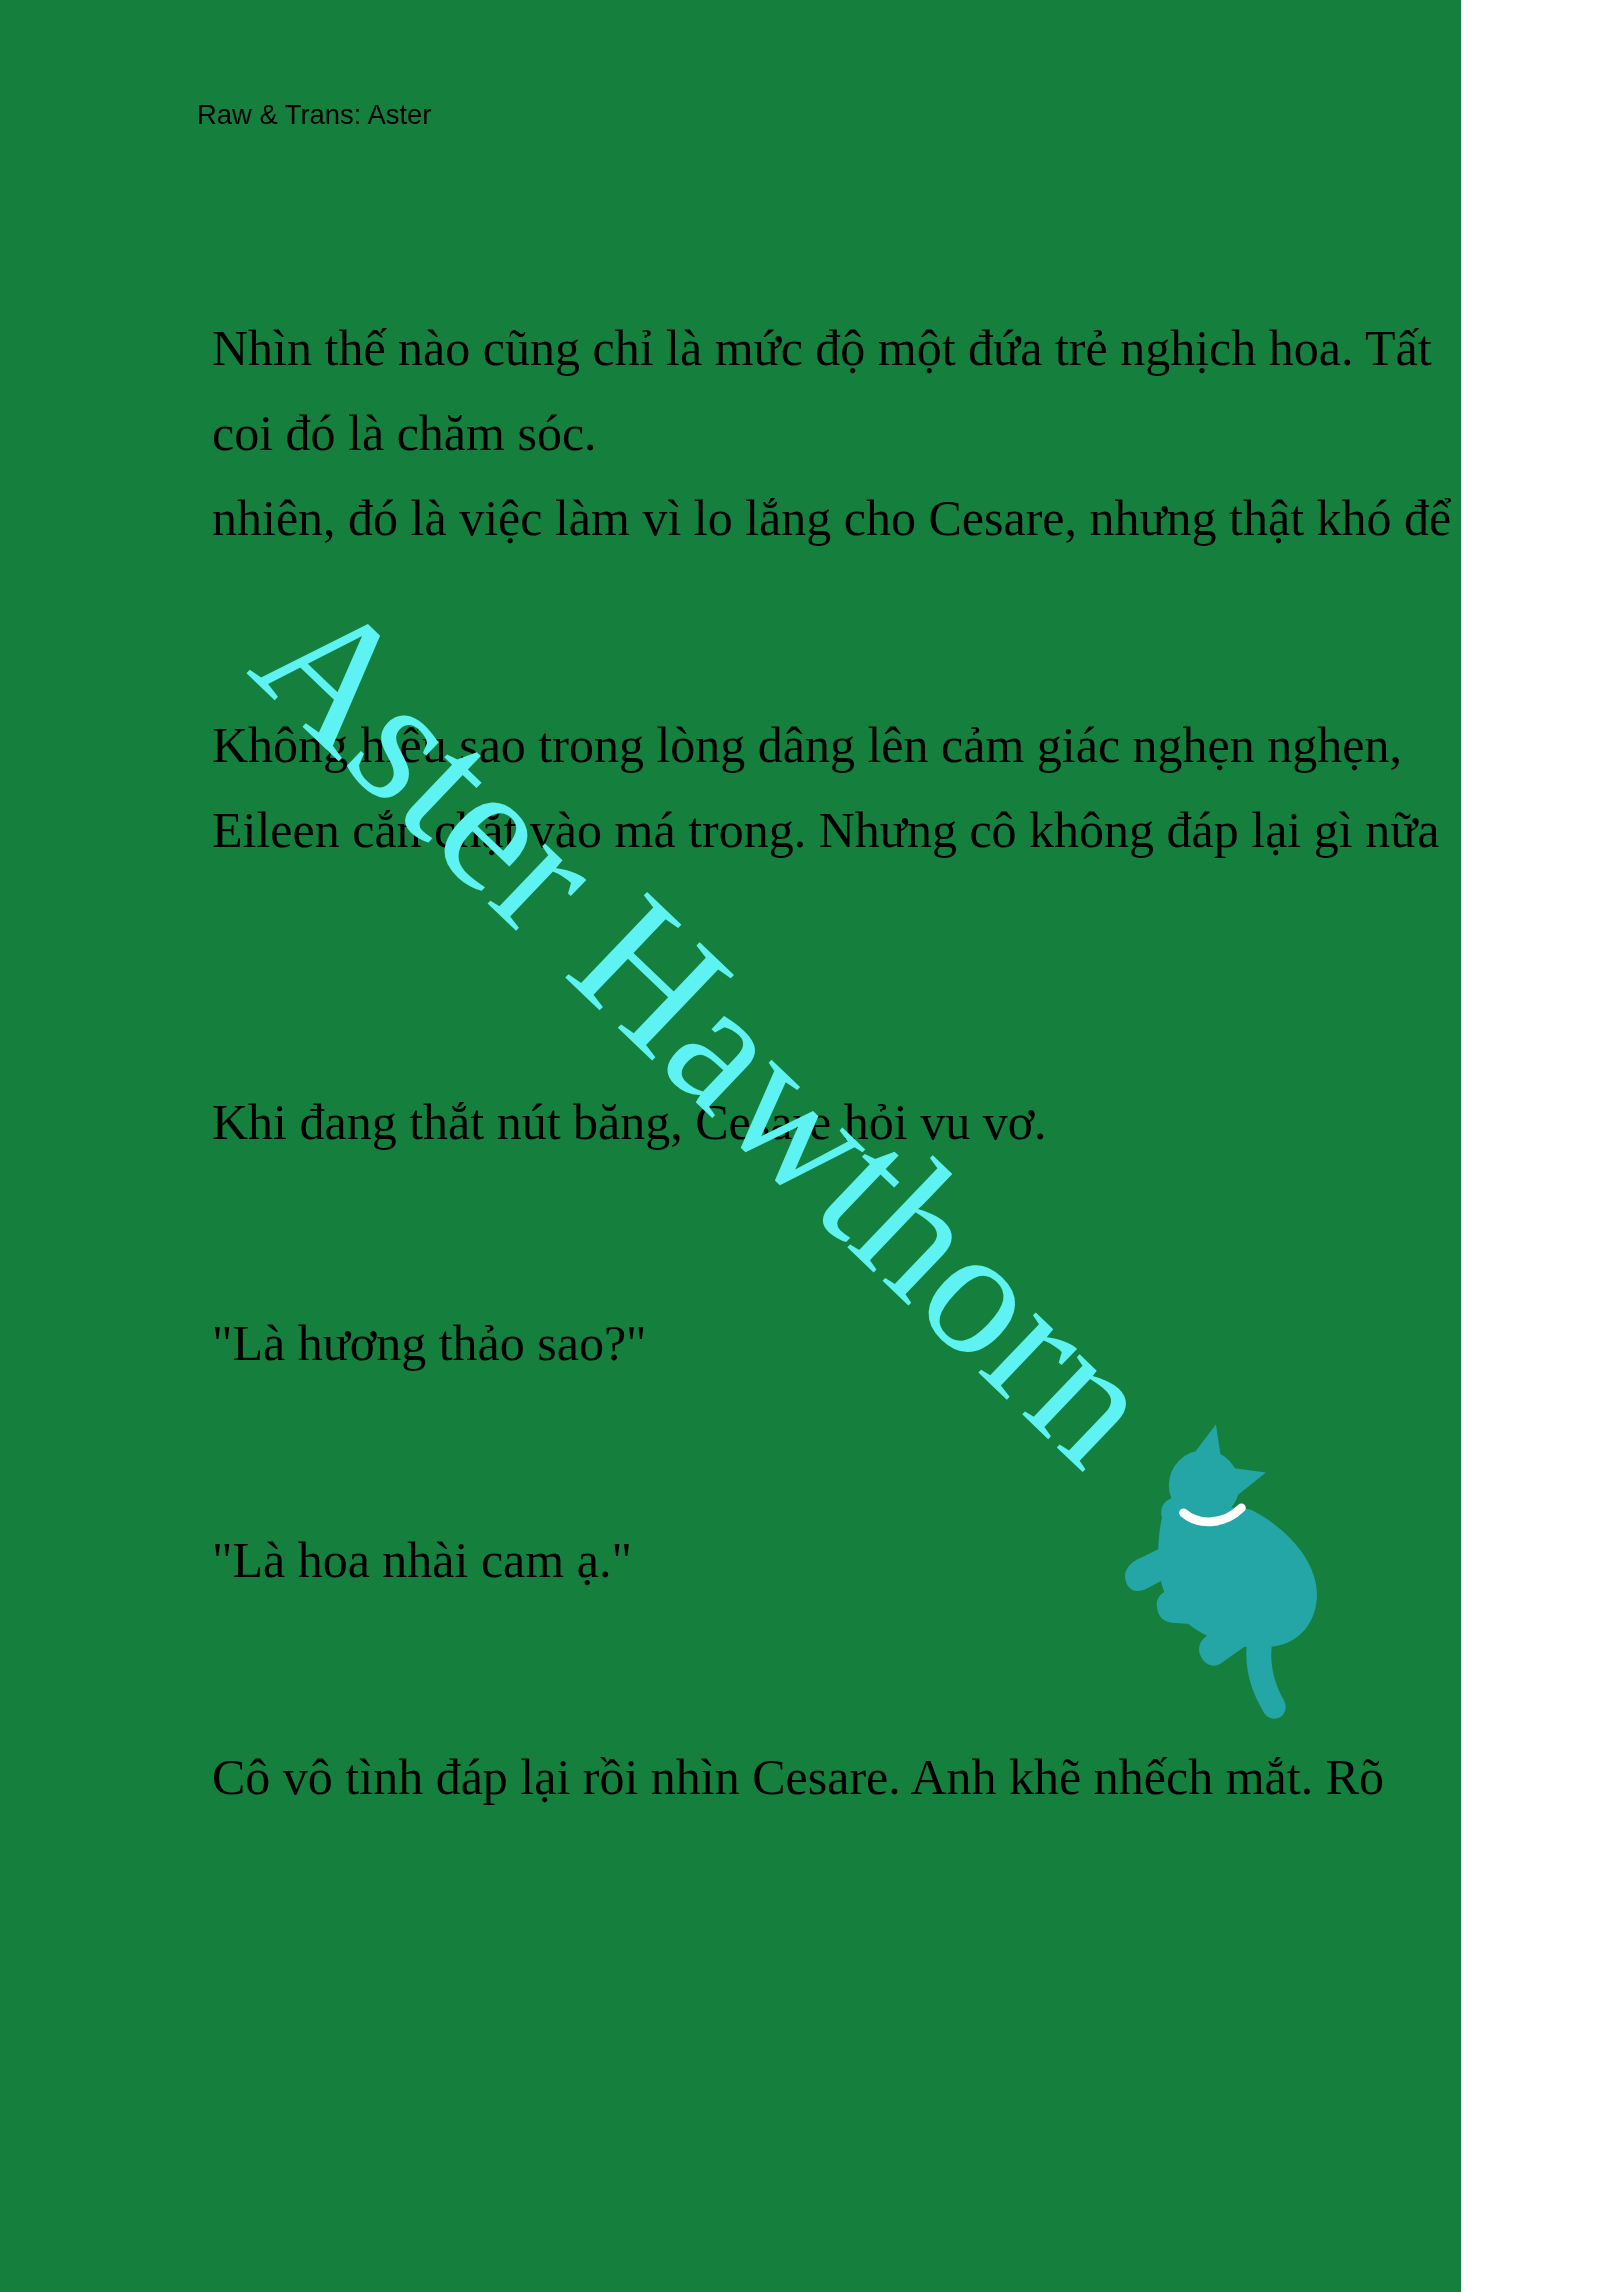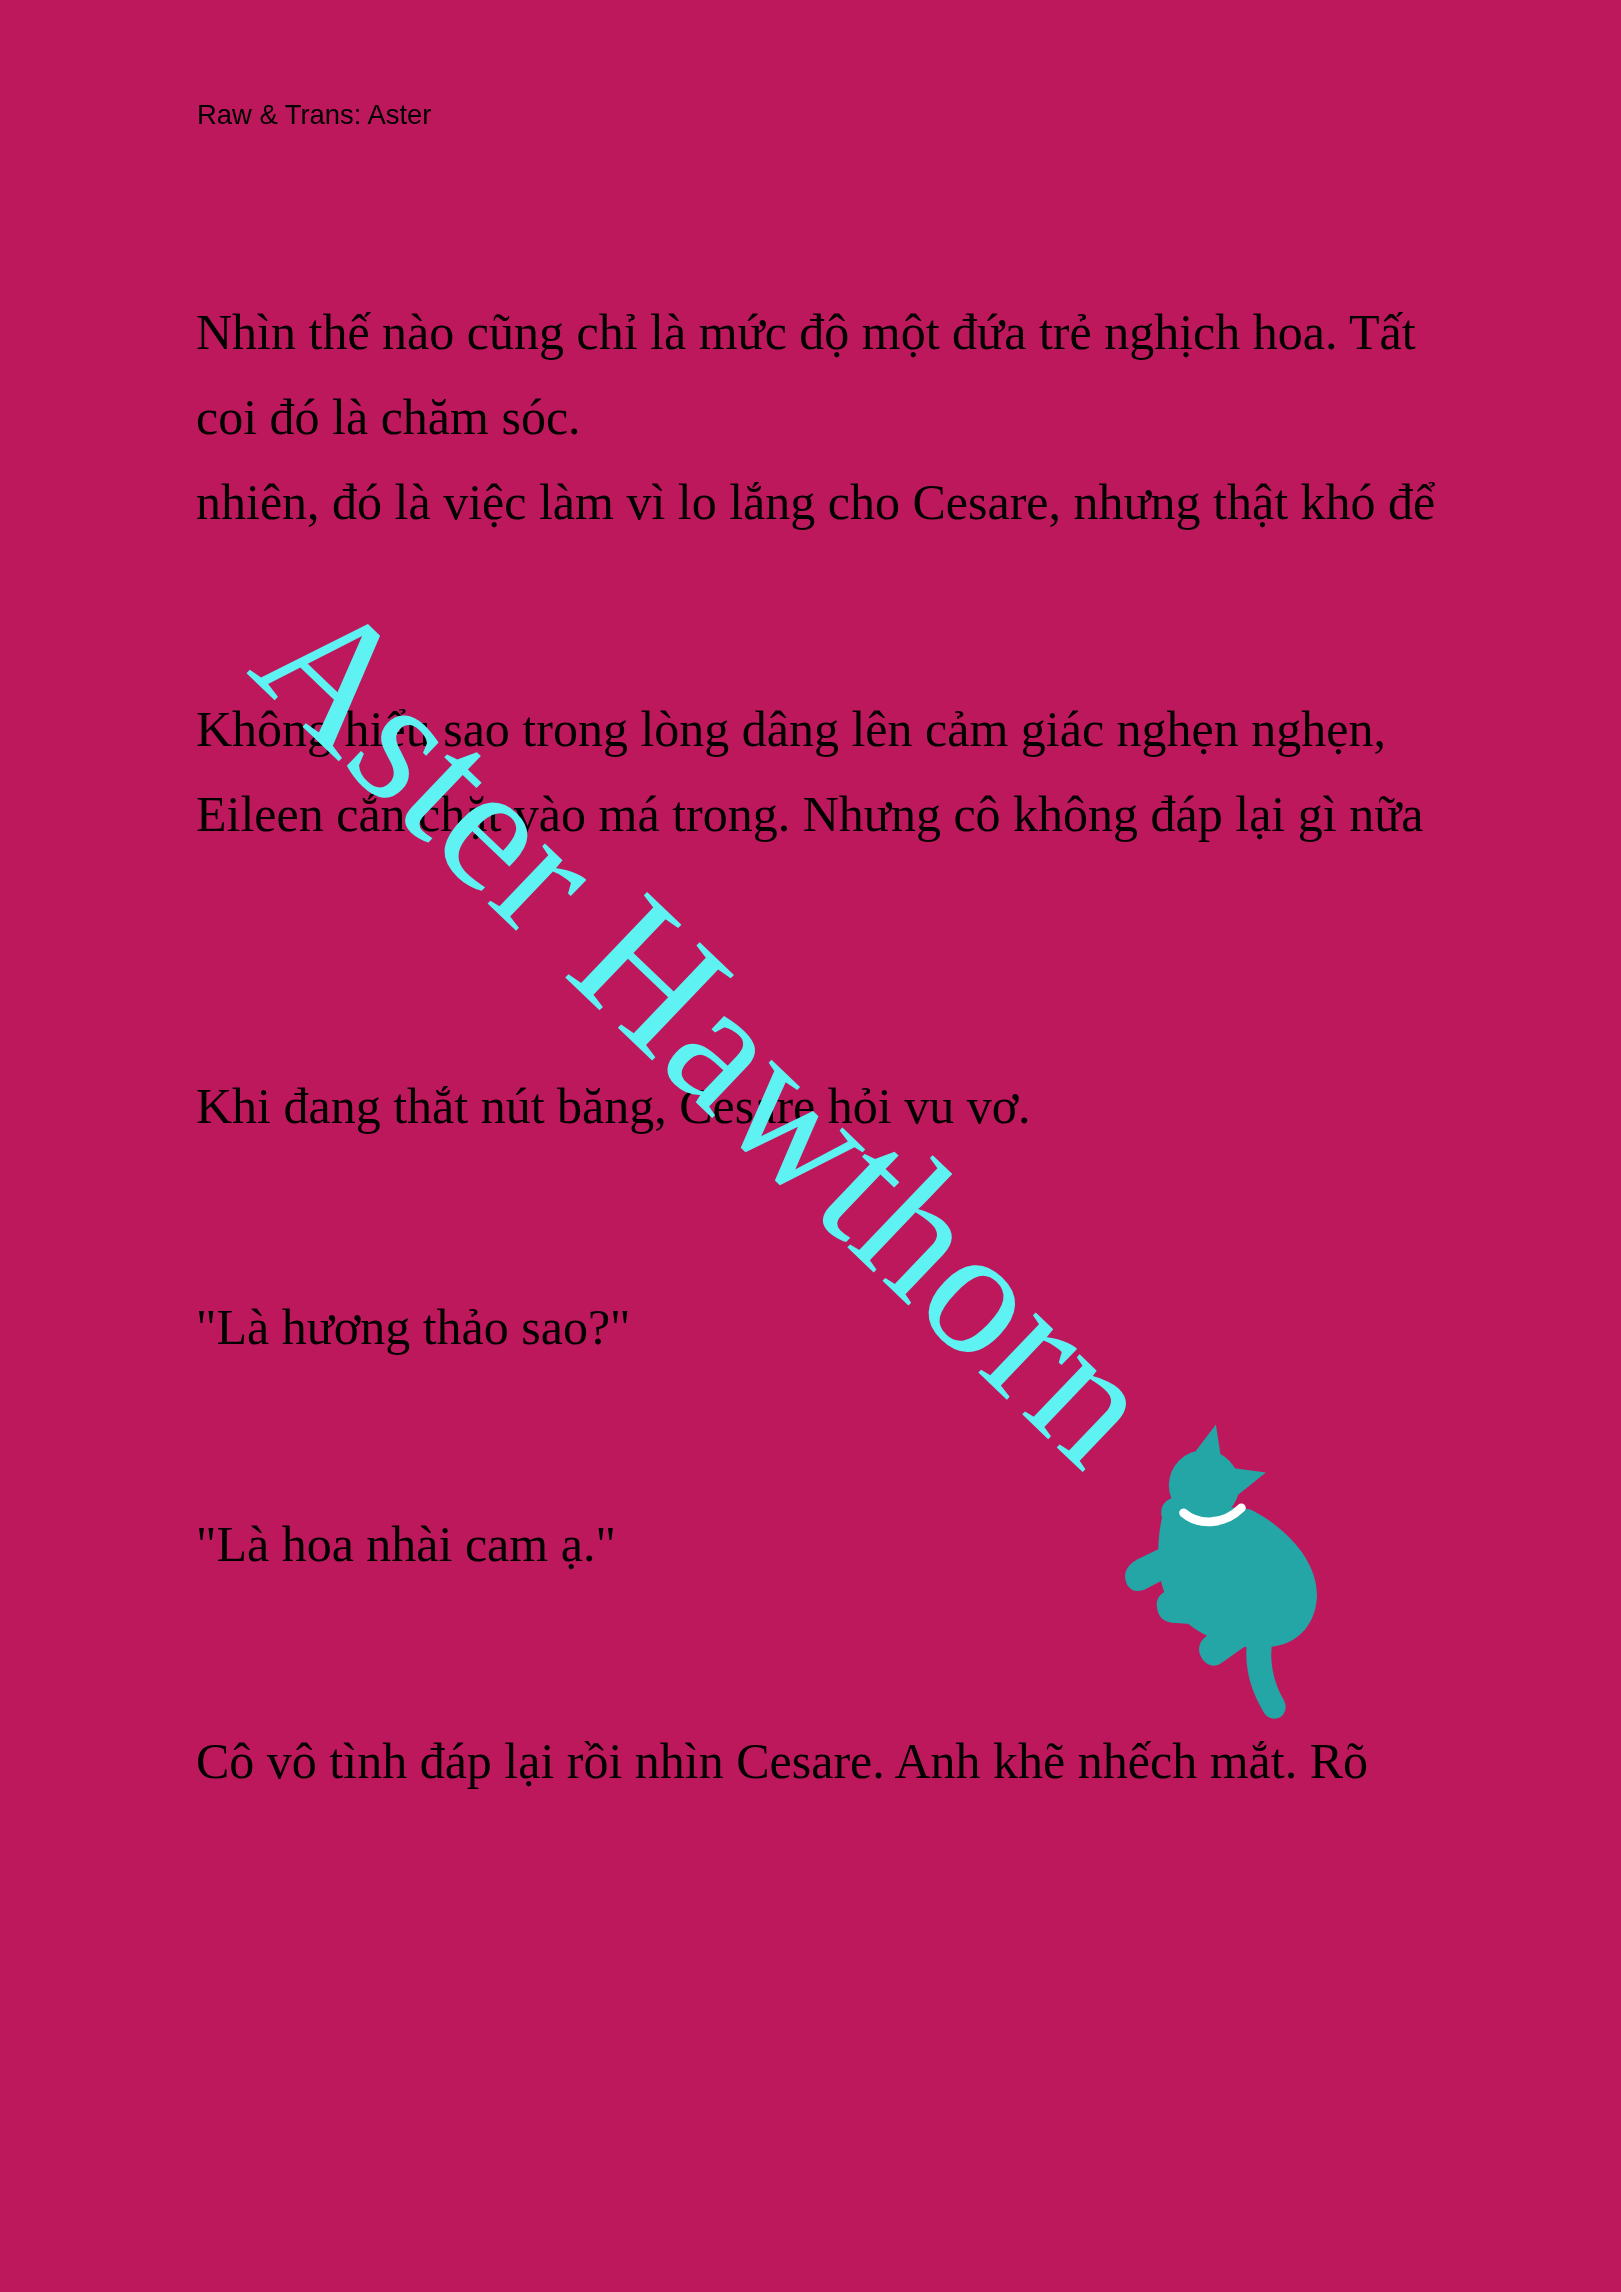--- a/index.html
+++ b/index.html
@@ -2,39 +2,39 @@
 <html><head>
   <meta charset="utf-8">
   <style>
     html, body {
       margin: 0;
       padding: 0;
       background: #ffffff;
     }
     .page {
       position: relative;
-      width: 1621px;
+      width: 1461px;
       height: 2293px;
-      background: #be185d;
+      background: #15803d;
       overflow: hidden;
     }
     .header {
       position: absolute;
       left: 197px;
       top: 97px;
       font-family: "Liberation Sans", sans-serif;
       font-size: 27.4px;
       line-height: 35px;
       color: #000000;
       white-space: nowrap;
     }
     .para {
       position: absolute;
       left: 196px;
-      margin: 0;
+      margin: 16px;
       font-family: "Liberation Serif", serif;
       font-size: 50px;
       line-height: 85px;
       color: #000000;
     }
     .line {
       display: block;
       white-space: nowrap;
       height: 85px;
     }

